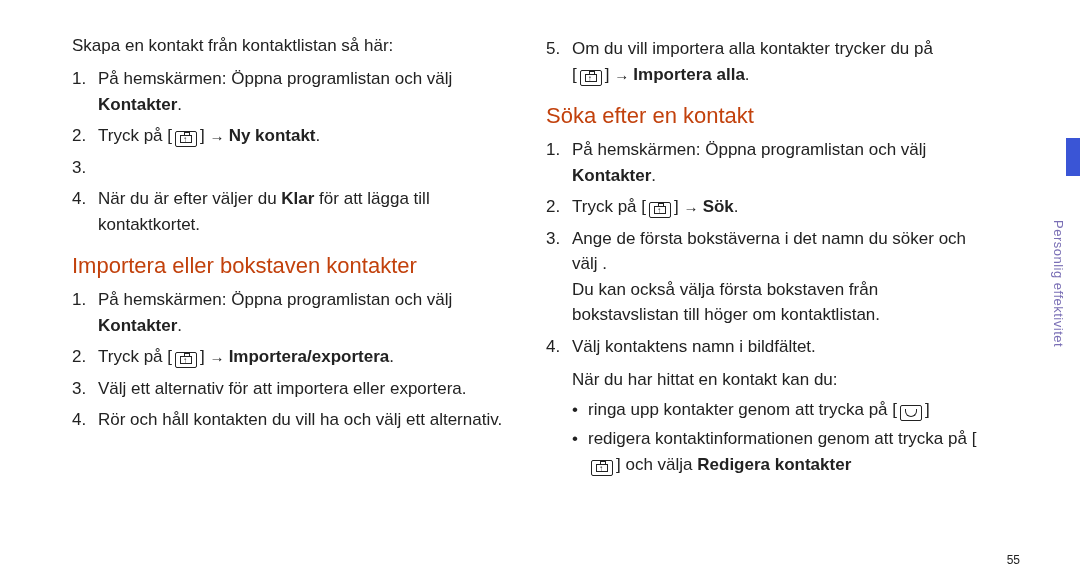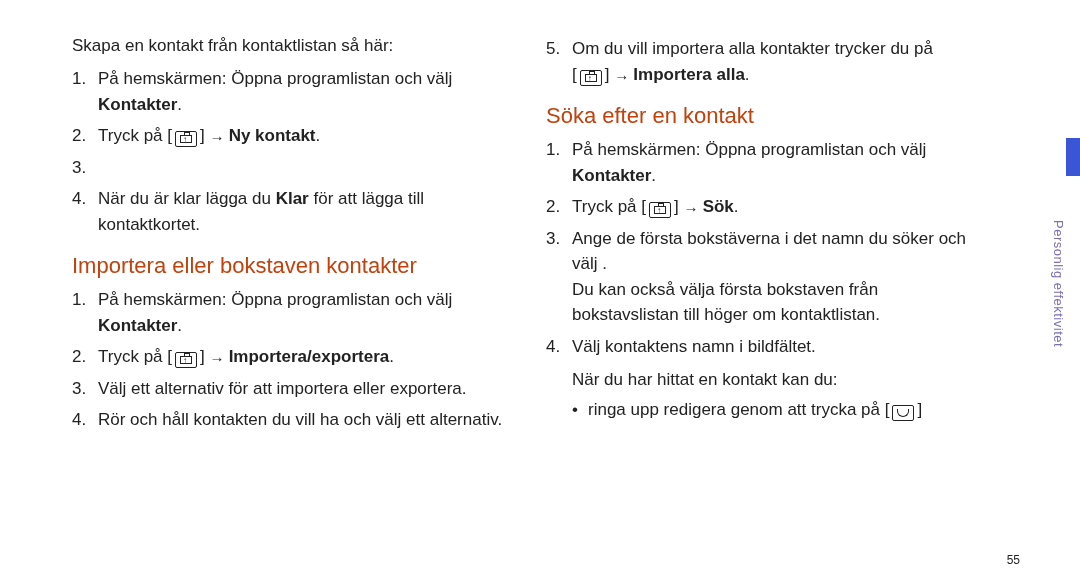--- a/index.html
+++ b/index.html
@@ -147,21 +147,21 @@
       </li>
       <li>
         <span class="num">3.</span>
         <span class="body">
           <br>
         </span>
       </li>
       <li>
         <span class="num">4.</span>
         <span class="body">
-          <span>När du är klar lägga du </span><span class="bold">Klar</span><span> för att lägga till kontaktkortet.</span>
+          <span>När du är efter väljer du </span><span class="bold">Klar</span><span> för att lägga till kontaktkortet.</span>
         </span>
       </li>
     </ol>
 
     <h2>Importera eller bokstaven kontakter</h2>
 
     <ol>
       <li>
         <span class="num">1.</span>
         <span class="body">
@@ -227,23 +227,28 @@
       <li>
         <span class="num">4.</span>
         <span class="body">Välj kontaktens namn i bildfältet.</span>
       </li>
     </ol>
 
     <p class="followup">När du har hittat en kontakt kan du:</p>
 
     <ul>
       <li>
-        <span>ringa upp redigera genom att trycka på [</span><span class="key-icon call">
+        <span>ringa upp kontakter genom att trycka på [</span><span class="key-icon call">
             <span class="glyph"></span>
           </span><span>]</span>
+      </li>
+      <li>
+        <span>redigera kontaktinformationen genom att trycka på [</span><span class="key-icon menu">
+            <span class="glyph"></span>
+          </span><span>] och välja </span><span class="bold">Redigera kontakter</span>
       </li>
     </ul>
   </div>
 </div>
 
 <div class="pagenum">55</div>
 
 <div class="side-tab">
   <div class="tab-highlight"></div>
   <div class="side-label">Personlig effektivitet</div>

